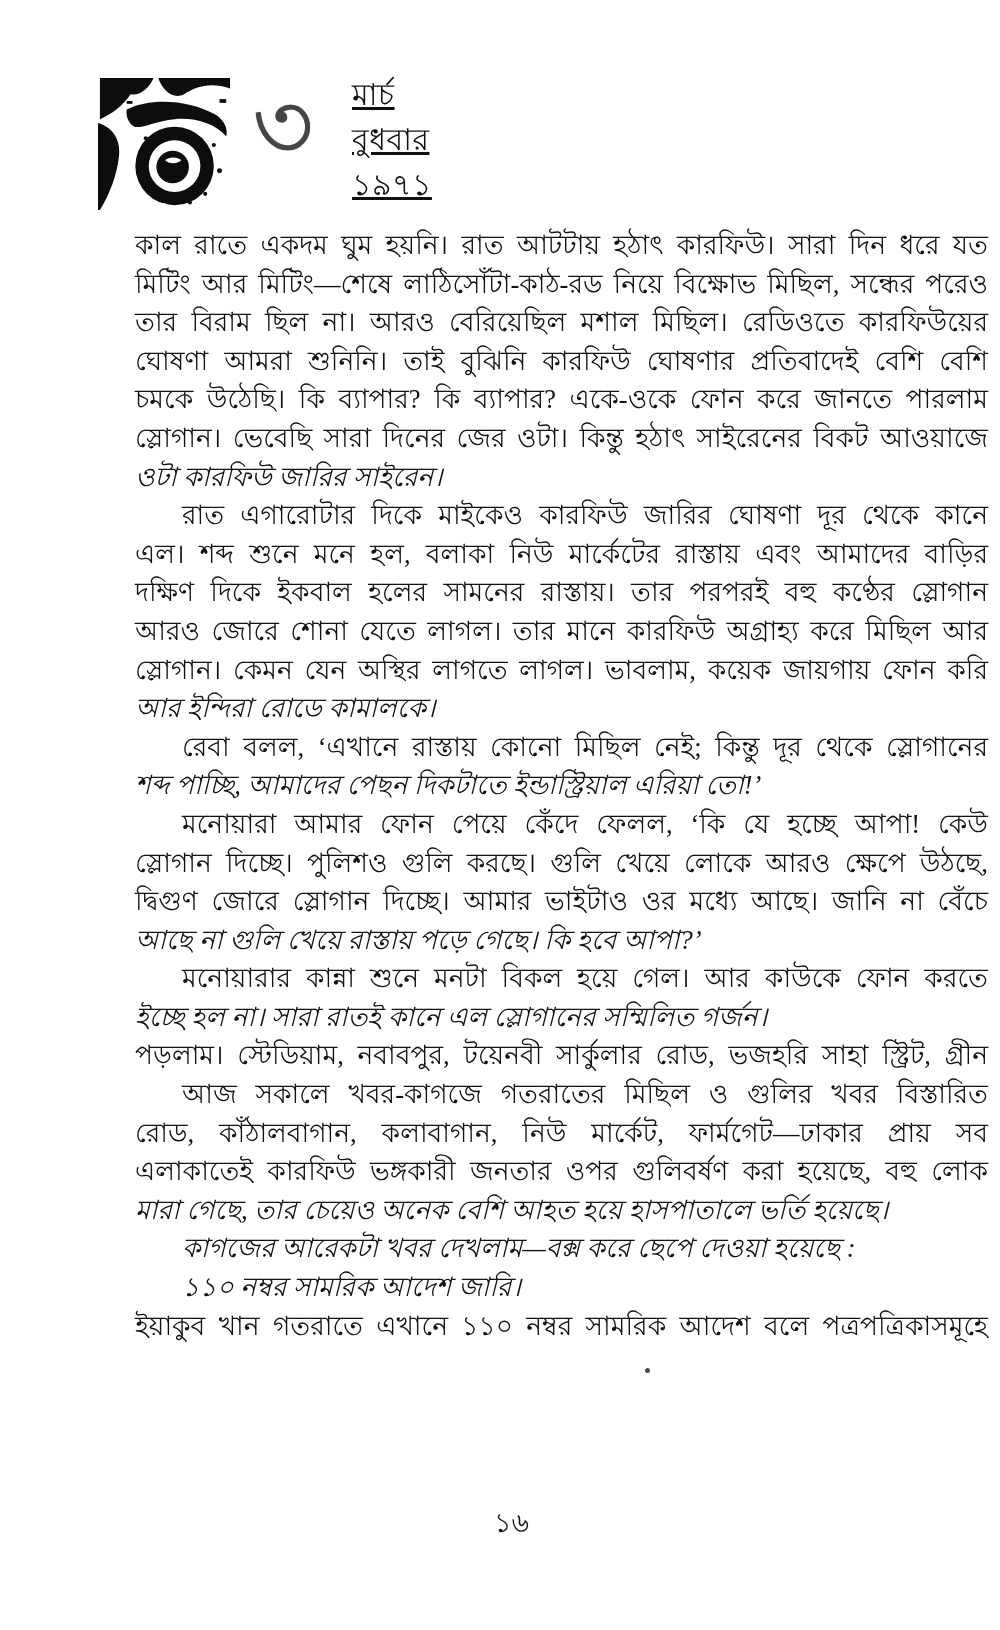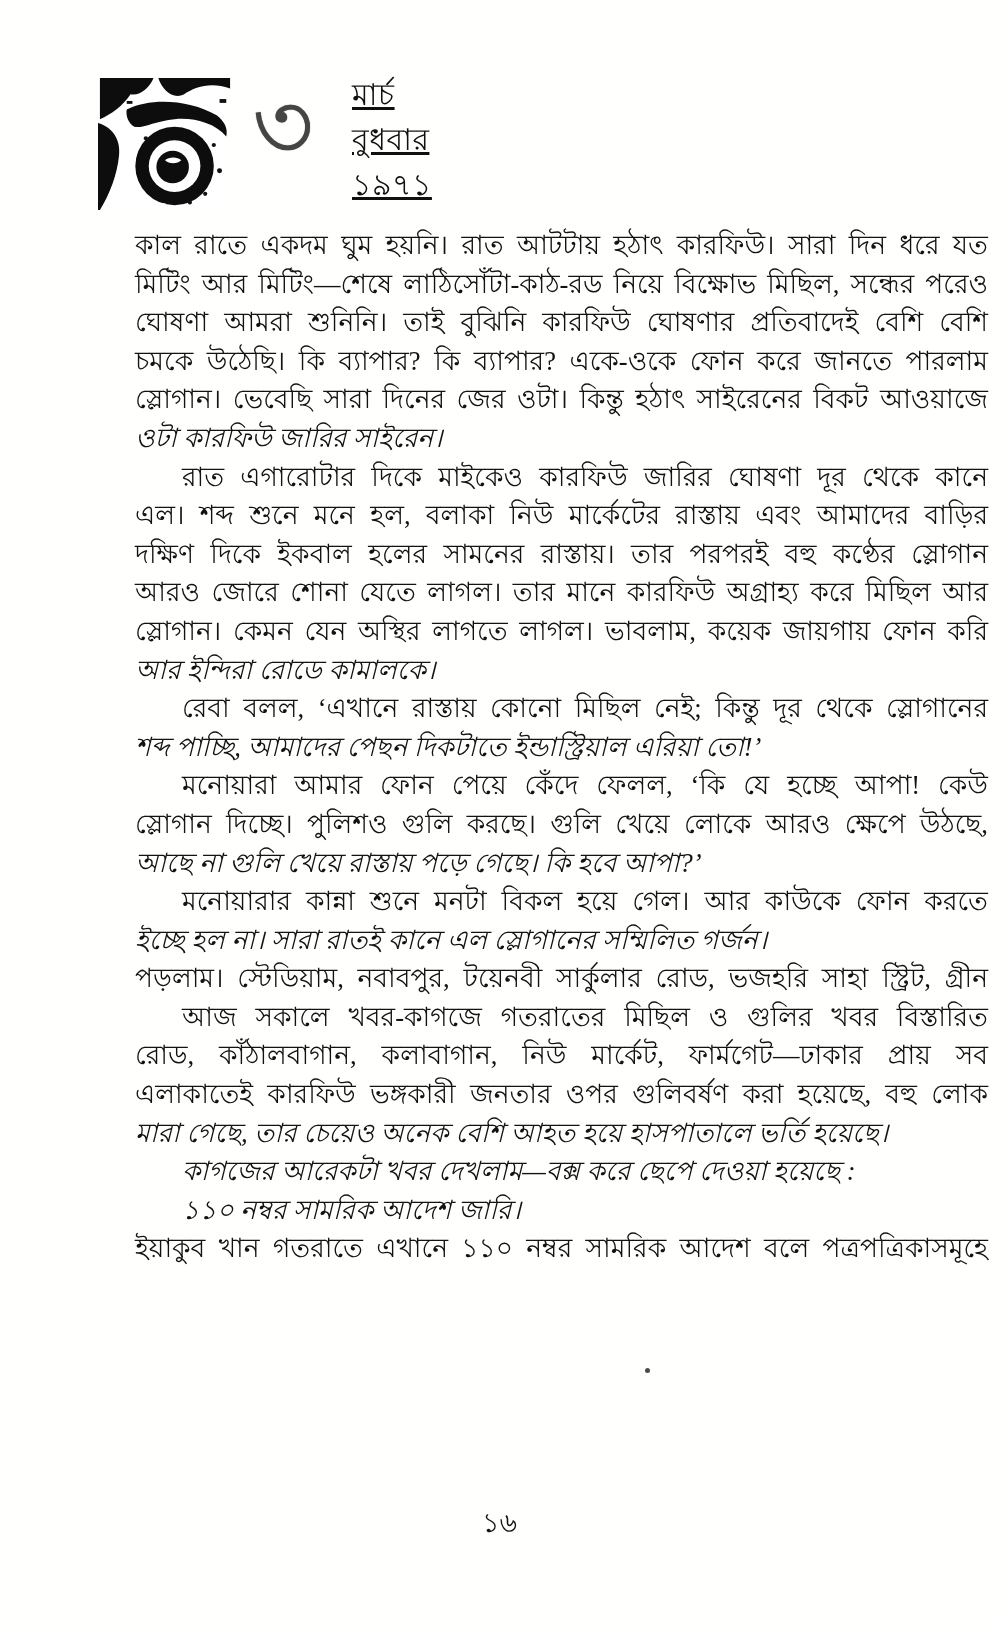--- a/index.html
+++ b/index.html
@@ -32,21 +32,21 @@
     white-space:normal; overflow:visible;
   }
   .line.last{text-align:left; text-align-last:left;font-style:italic;}
   .line.ind{text-indent:47px;}
   
   .ink-dot{
     position:absolute; left:645px; top:1368px; width:5px; height:5px;
     border-radius:50%; background:#2b2b2b; opacity:.85;
   }
   .pageno{
-    position:absolute; left:73px; top:1502px; width:853px;
+    position:absolute; left:85px; top:1502px; width:853px;
     text-align:center; font-size:27px; color:#131313;
   }
 </style>
 </head>
 <body>
 
 <div class="page">
 
   <div class="photo">
     <svg viewBox="0 0 140 140" xmlns="http://www.w3.org/2000/svg">
@@ -74,37 +74,39 @@
 
   <div class="date-block">
     <div>মার্চ</div>
     <div>বুধবার</div>
     <div>১৯৭১</div>
   </div>
 
   <div class="bodycol">
     <div class="line">কাল রাতে একদম ঘুম হয়নি। রাত আটটায় হঠাৎ কারফিউ। সারা দিন ধরে যত</div>
     <div class="line">মিটিং আর মিটিং—শেষে লাঠিসোঁটা-কাঠ-রড নিয়ে বিক্ষোভ মিছিল, সন্ধের পরেও</div>
+    <div class="line">তার বিরাম ছিল না। আরও বেরিয়েছিল মশাল মিছিল। রেডিওতে কারফিউয়ের</div>
     <div class="line">ঘোষণা আমরা শুনিনি। তাই বুঝিনি কারফিউ ঘোষণার প্রতিবাদেই বেশি বেশি</div>
     <div class="line">চমকে উঠেছি। কি ব্যাপার? কি ব্যাপার? একে-ওকে ফোন করে জানতে পারলাম</div>
     <div class="line">স্লোগান। ভেবেছি সারা দিনের জের ওটা। কিন্তু হঠাৎ সাইরেনের বিকট আওয়াজে</div>
     <div class="line last">ওটা কারফিউ জারির সাইরেন।</div>
 
     <div class="line ind">রাত এগারোটার দিকে মাইকেও কারফিউ জারির ঘোষণা দূর থেকে কানে</div>
     <div class="line">এল। শব্দ শুনে মনে হল, বলাকা নিউ মার্কেটের রাস্তায় এবং আমাদের বাড়ির</div>
     <div class="line">দক্ষিণ দিকে ইকবাল হলের সামনের রাস্তায়। তার পরপরই বহু কণ্ঠের স্লোগান</div>
     <div class="line">আরও জোরে শোনা যেতে লাগল। তার মানে কারফিউ অগ্রাহ্য করে মিছিল আর</div>
     <div class="line">স্লোগান। কেমন যেন অস্থির লাগতে লাগল। ভাবলাম, কয়েক জায়গায় ফোন করি</div>
     <div class="line last">আর ইন্দিরা রোডে কামালকে।</div>
 
     <div class="line ind">রেবা বলল, ‘এখানে রাস্তায় কোনো মিছিল নেই; কিন্তু দূর থেকে স্লোগানের</div>
     <div class="line last">শব্দ পাচ্ছি, আমাদের পেছন দিকটাতে ইন্ডাস্ট্রিয়াল এরিয়া তো!’</div>
 
     <div class="line ind">মনোয়ারা আমার ফোন পেয়ে কেঁদে ফেলল, ‘কি যে হচ্ছে আপা! কেউ</div>
     <div class="line">স্লোগান দিচ্ছে। পুলিশও গুলি করছে। গুলি খেয়ে লোকে আরও ক্ষেপে উঠছে,</div>
+    <div class="line">দ্বিগুণ জোরে স্লোগান দিচ্ছে। আমার ভাইটাও ওর মধ্যে আছে। জানি না বেঁচে</div>
     <div class="line last">আছে না গুলি খেয়ে রাস্তায় পড়ে গেছে। কি হবে আপা?’</div>
 
     <div class="line ind">মনোয়ারার কান্না শুনে মনটা বিকল হয়ে গেল। আর কাউকে ফোন করতে</div>
     <div class="line last">ইচ্ছে হল না। সারা রাতই কানে এল স্লোগানের সম্মিলিত গর্জন।</div>
 
     <div class="line">পড়লাম। স্টেডিয়াম, নবাবপুর, টয়েনবী সার্কুলার রোড, ভজহরি সাহা স্ট্রিট, গ্রীন</div>
     <div class="line ind">আজ সকালে খবর-কাগজে গতরাতের মিছিল ও গুলির খবর বিস্তারিত</div>
     <div class="line">রোড, কাঁঠালবাগান, কলাবাগান, নিউ মার্কেট, ফার্মগেট—ঢাকার প্রায় সব</div>
     <div class="line">এলাকাতেই কারফিউ ভঙ্গকারী জনতার ওপর গুলিবর্ষণ করা হয়েছে, বহু লোক</div>
     <div class="line last">মারা গেছে, তার চেয়েও অনেক বেশি আহত হয়ে হাসপাতালে ভর্তি হয়েছে।</div>

